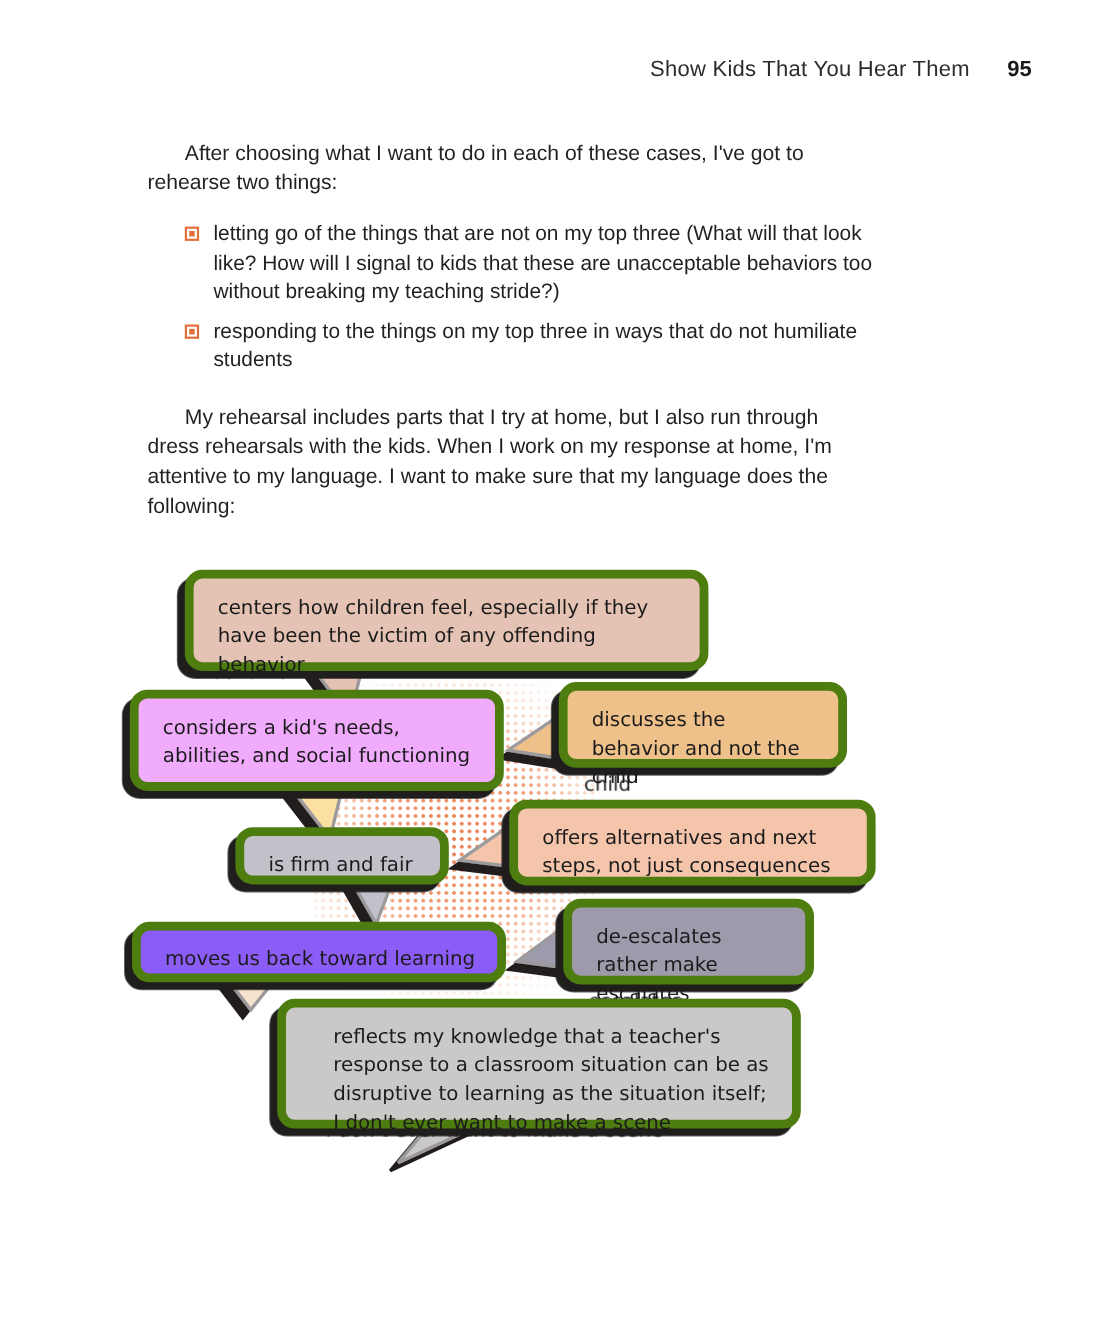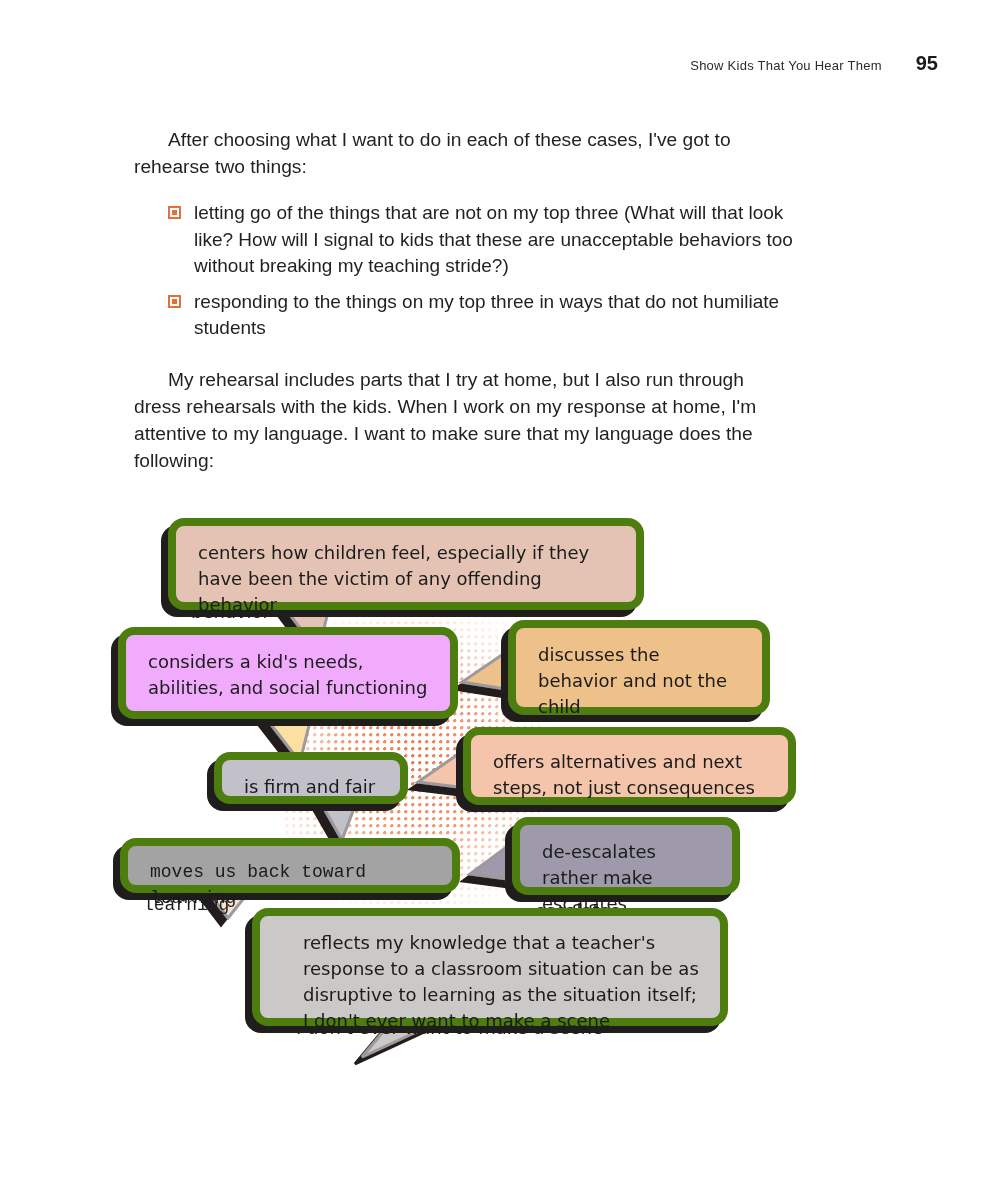--- a/index.html
+++ b/index.html
@@ -19,21 +19,21 @@
   
   .running-head {
     position: absolute;
     top: 52px;
     right: 62px;
     display: flex;
     align-items: baseline;
     gap: 34px;
   }
   .running-head-title {
-    font-size: 13px;
+    font-size: 20px;
     letter-spacing: 0.25px;
     color: #2b2b2b;
   }
   .running-head-folio {
     font-size: 20px;
     font-weight: bold;
     color: #1a1a1a;
   }
 
   
@@ -137,40 +137,39 @@
   
   #b-centers {
     left: 168px; top: 518px; width: 476px; height: 92px;
     background: #e4c3b4;
   }
   #b-considers {
     left: 118px; top: 627px; width: 340px; height: 92px;
     background: #f0abfc;
   }
   #b-discusses {
-    left: 508px; top: 620px; width: 262px; height: 95px;
+    left: 508px; top: 620px; width: 262px; height: 78px;
     background: #eec08a;
   }
   #b-firmfair {
     left: 214px; top: 752px; width: 194px; height: 52px;
     background: #c2c0c9;
   }
   #b-offers {
     left: 463px; top: 727px; width: 333px; height: 78px;
     background: #f4c5ab;
   }
   #b-deescalates {
     left: 512px; top: 817px; width: 228px; height: 78px;
     background: #9e9aab;
   }
   #b-moves {
     left: 120px; top: 838px; width: 340px; height: 55px;
-    background: #a3a3a3;
+    background: #8b5cf6;
     padding-top: 13px;
-    font-family: Liberation Mono, monospace;
   }
   #b-reflects {
     left: 252px; top: 908px; width: 476px; height: 118px;
     background: #cbc9c7;
     padding-left: 43px;
   }
 
   .tail-svg { position: absolute; overflow: visible; }
 </style>
 </head>

